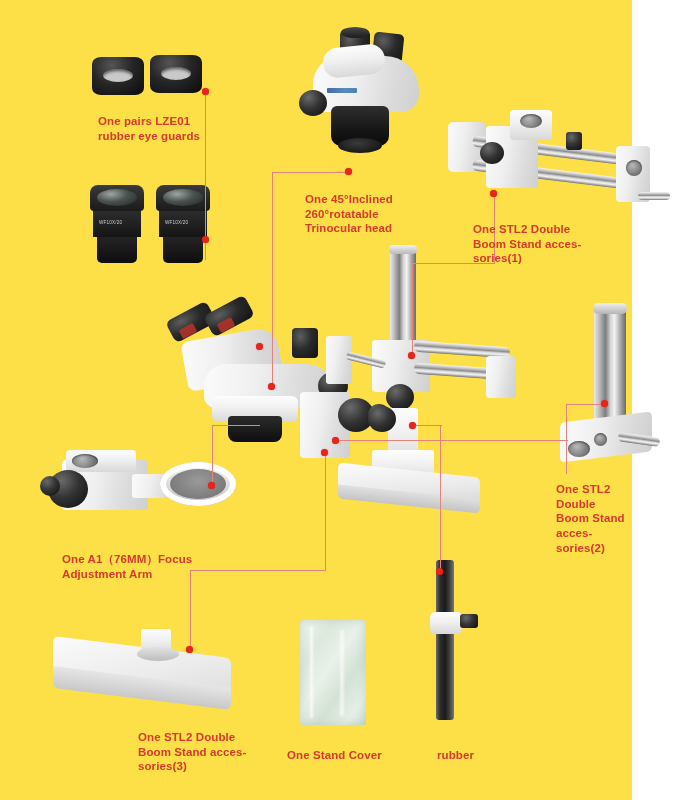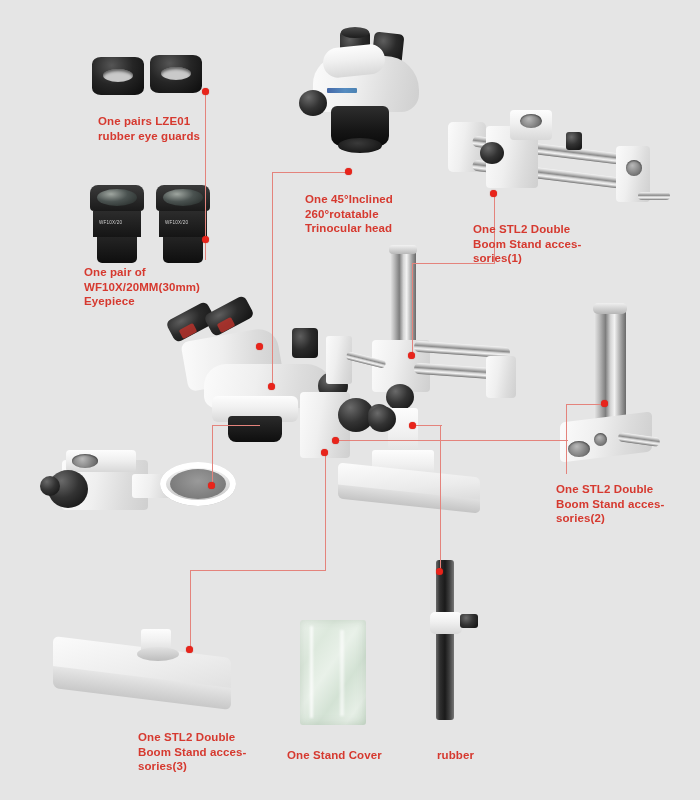--- a/index.html
+++ b/index.html
@@ -1,19 +1,19 @@
 <!DOCTYPE html>
 <html><head>
 <meta charset="utf-8">
 <style>
   html,body{margin:0;padding:0;background:#ffffff;}
   body{width:700px;height:800px;position:relative;overflow:hidden;
        font-family:"Liberation Sans","DejaVu Sans",sans-serif;}
 
-  #stage{position:absolute;inset:0;width:700px;height:800px;background:#e5e5e5;}
+  #stage{position:absolute;inset:0;width:632px;height:800px;background:#fde047;}
 
   
   .label{position:absolute;color:#d6392f;font-weight:bold;font-size:11.5px;
          line-height:1.28;letter-spacing:.1px;white-space:pre-line;z-index:40;}
 
   
   .ln{position:absolute;background:#e4837c;z-index:30;}
   .lnh{height:1px;}
   .lnv{width:1px;}
   .dot{position:absolute;width:7px;height:7px;border-radius:50%;
@@ -274,36 +274,35 @@
     <div class="wh2" style="position:absolute;left:222px;top:150px;width:62px;height:32px;border-radius:3px;"></div>
     <div style="position:absolute;left:188px;top:170px;width:142px;height:30px;border-radius:5px;
          background:linear-gradient(170deg,#fcfcfc,#ebebeb 55%,#d5d5d5);transform:skewY(6deg);"></div>
     <div style="position:absolute;left:188px;top:192px;width:142px;height:14px;border-radius:0 0 5px 5px;
          background:linear-gradient(180deg,#e0e0e0,#c4c4c4);transform:skewY(6deg);"></div>
   </div>
 
   <div class="label" style="left:98px;top:114px;">One pairs LZE01
 rubber eye guards</div>
 
-  <div class="label" style="left:84px;top:265px;">One pair of
-WF10X/20MM(30mm)
-Eyepiece</div>
 
   <div class="label" style="left:305px;top:192px;">One 45°Inclined
 260°rotatable
 Trinocular head</div>
 
   <div class="label" style="left:473px;top:222px;">One STL2 Double
 Boom Stand acces-
 sories(1)</div>
 
   <div class="label" style="left:556px;top:482px;">One STL2 Double
 Boom Stand acces-
 sories(2)</div>
 
+  <div class="label" style="left:62px;top:552px;">One A1（76MM）Focus
+Adjustment Arm</div>
 
   <div class="label" style="left:138px;top:730px;">One STL2 Double
 Boom Stand acces-
 sories(3)</div>
 
   <div class="label" style="left:287px;top:748px;">One Stand Cover</div>
 
   <div class="label" style="left:437px;top:748px;">rubber</div>
 
 </div>

